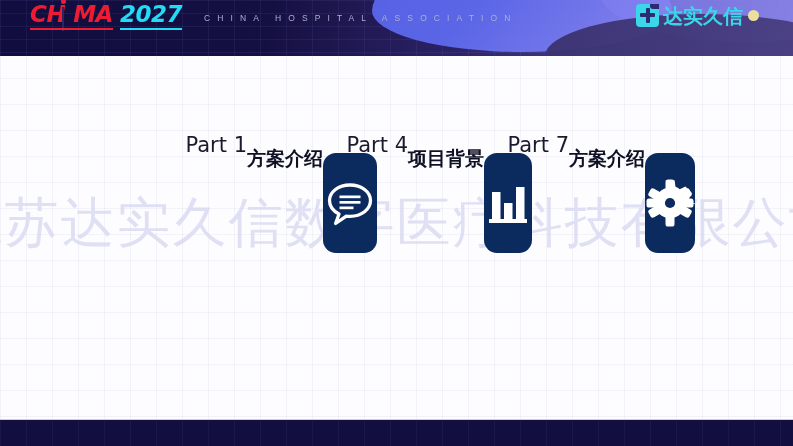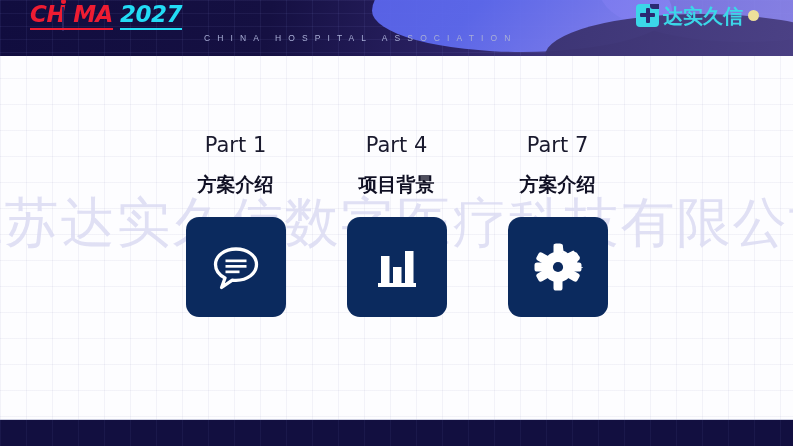--- a/index.html
+++ b/index.html
@@ -106,21 +106,20 @@
   
   #assoc-text {
     position:absolute;
     left:204px; top:13px;
     font-family:"Liberation Sans", sans-serif;
     font-size:8.5px;
     letter-spacing:7.1px;
     color:#a9aed6;
     z-index:6;
     white-space:nowrap;
-    margin-top:20px;
   }
 
   
   #brand-right {
     position:absolute;
     right:34px; top:4px;
     display:flex; align-items:center; gap:4px;
     z-index:7;
   }
   #brand-mark {
@@ -181,22 +180,22 @@
     left:0; top:132px;
     width:793px;
     display:flex;
     justify-content:center;
     gap:61px;
     z-index:4;
   }
   .part {
     width:100px;
     display:flex;
-    flex-direction:column;
-    align-items:center;
+    flex-direction:row;
+    align-items:flex-start;
   }
   .part-label {
     font-family:"DejaVu Sans", sans-serif;
     font-size:21px;
     font-weight:normal;
     color:#1a1a2e;
     line-height:26px;
     white-space:nowrap;
   }
   .part-title {

